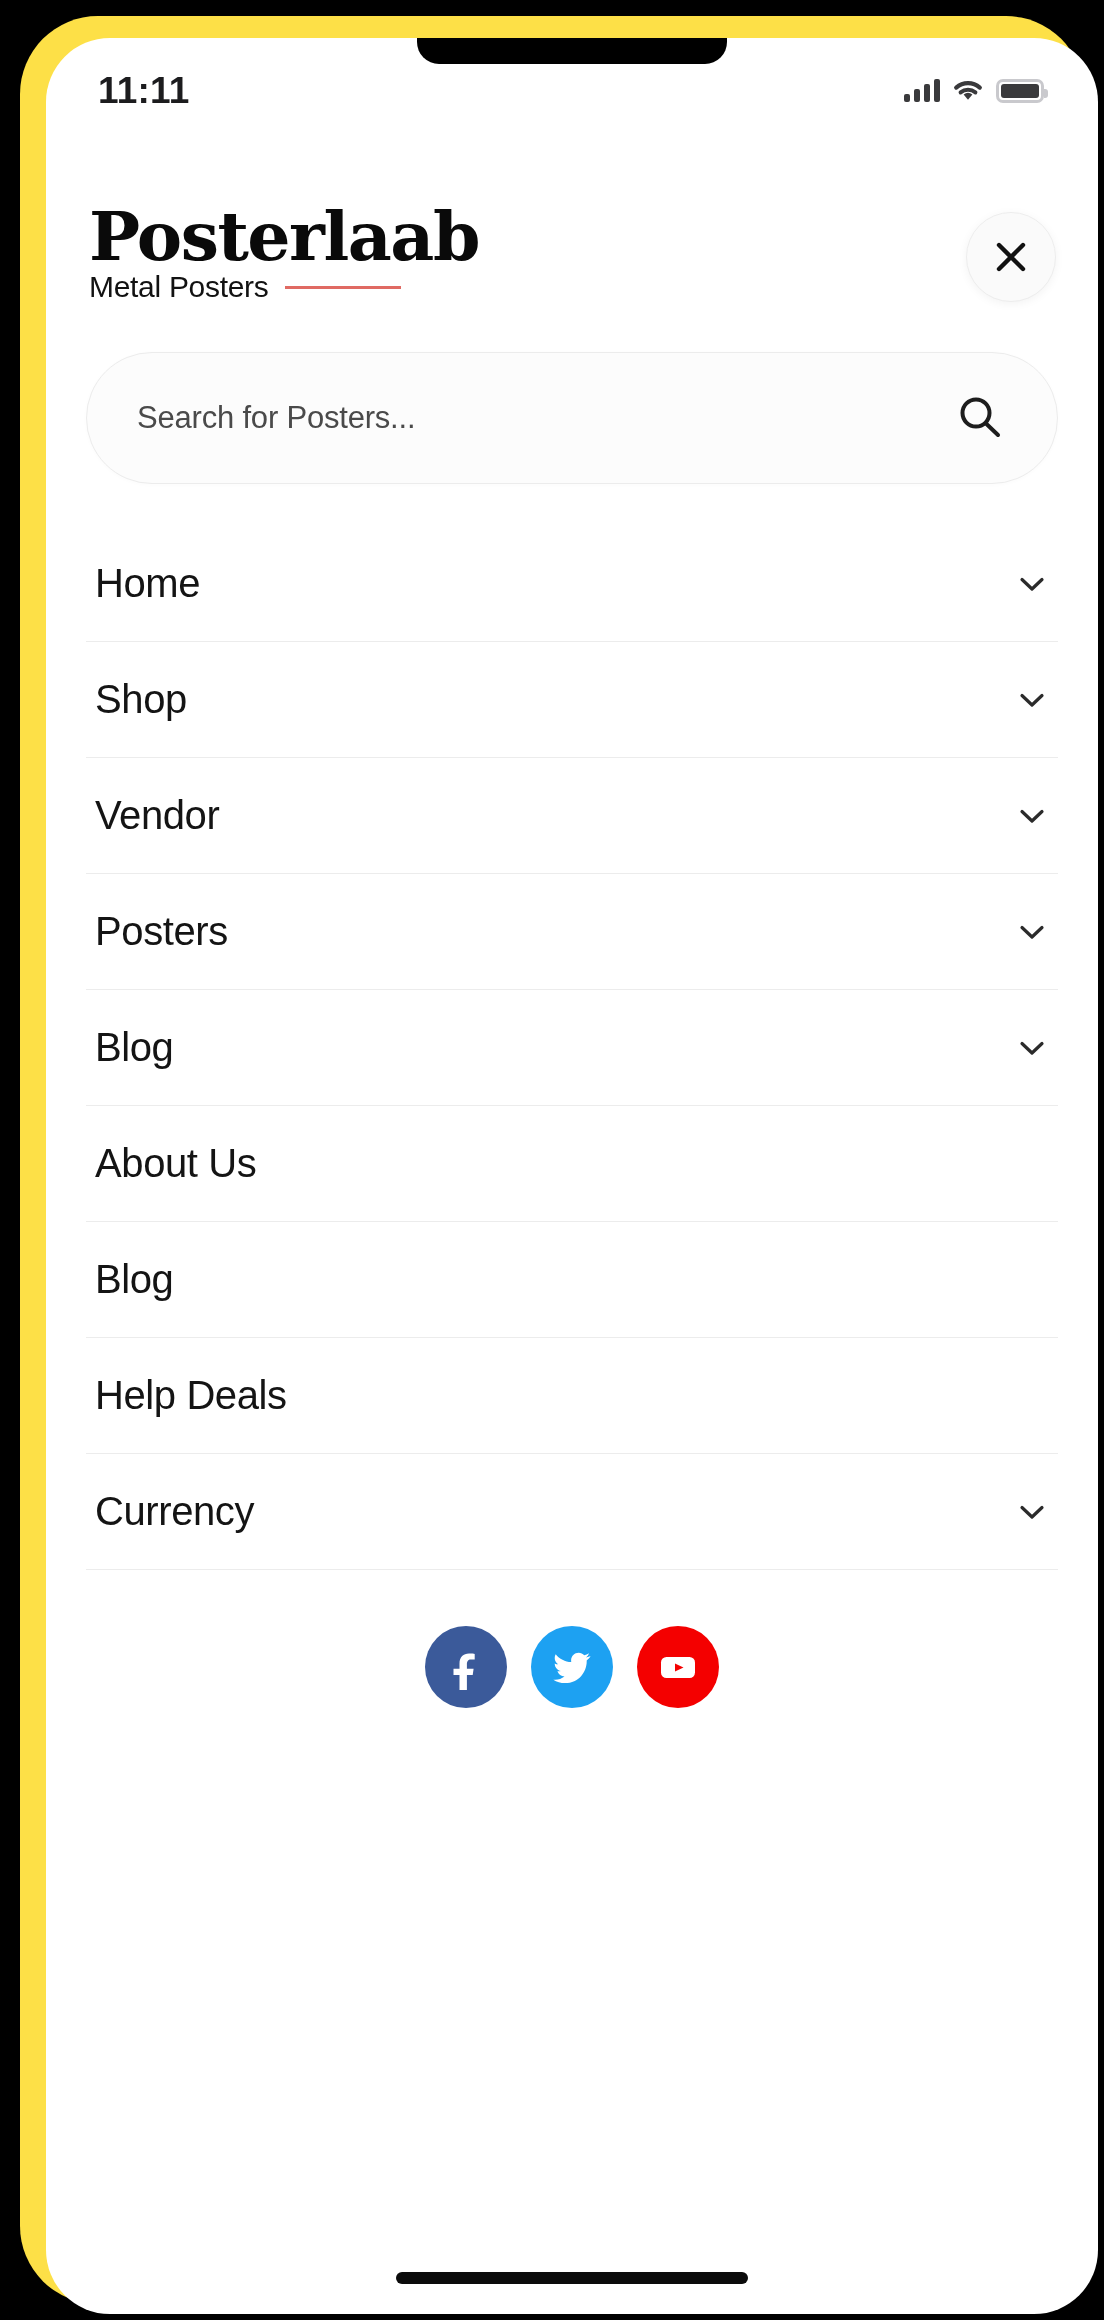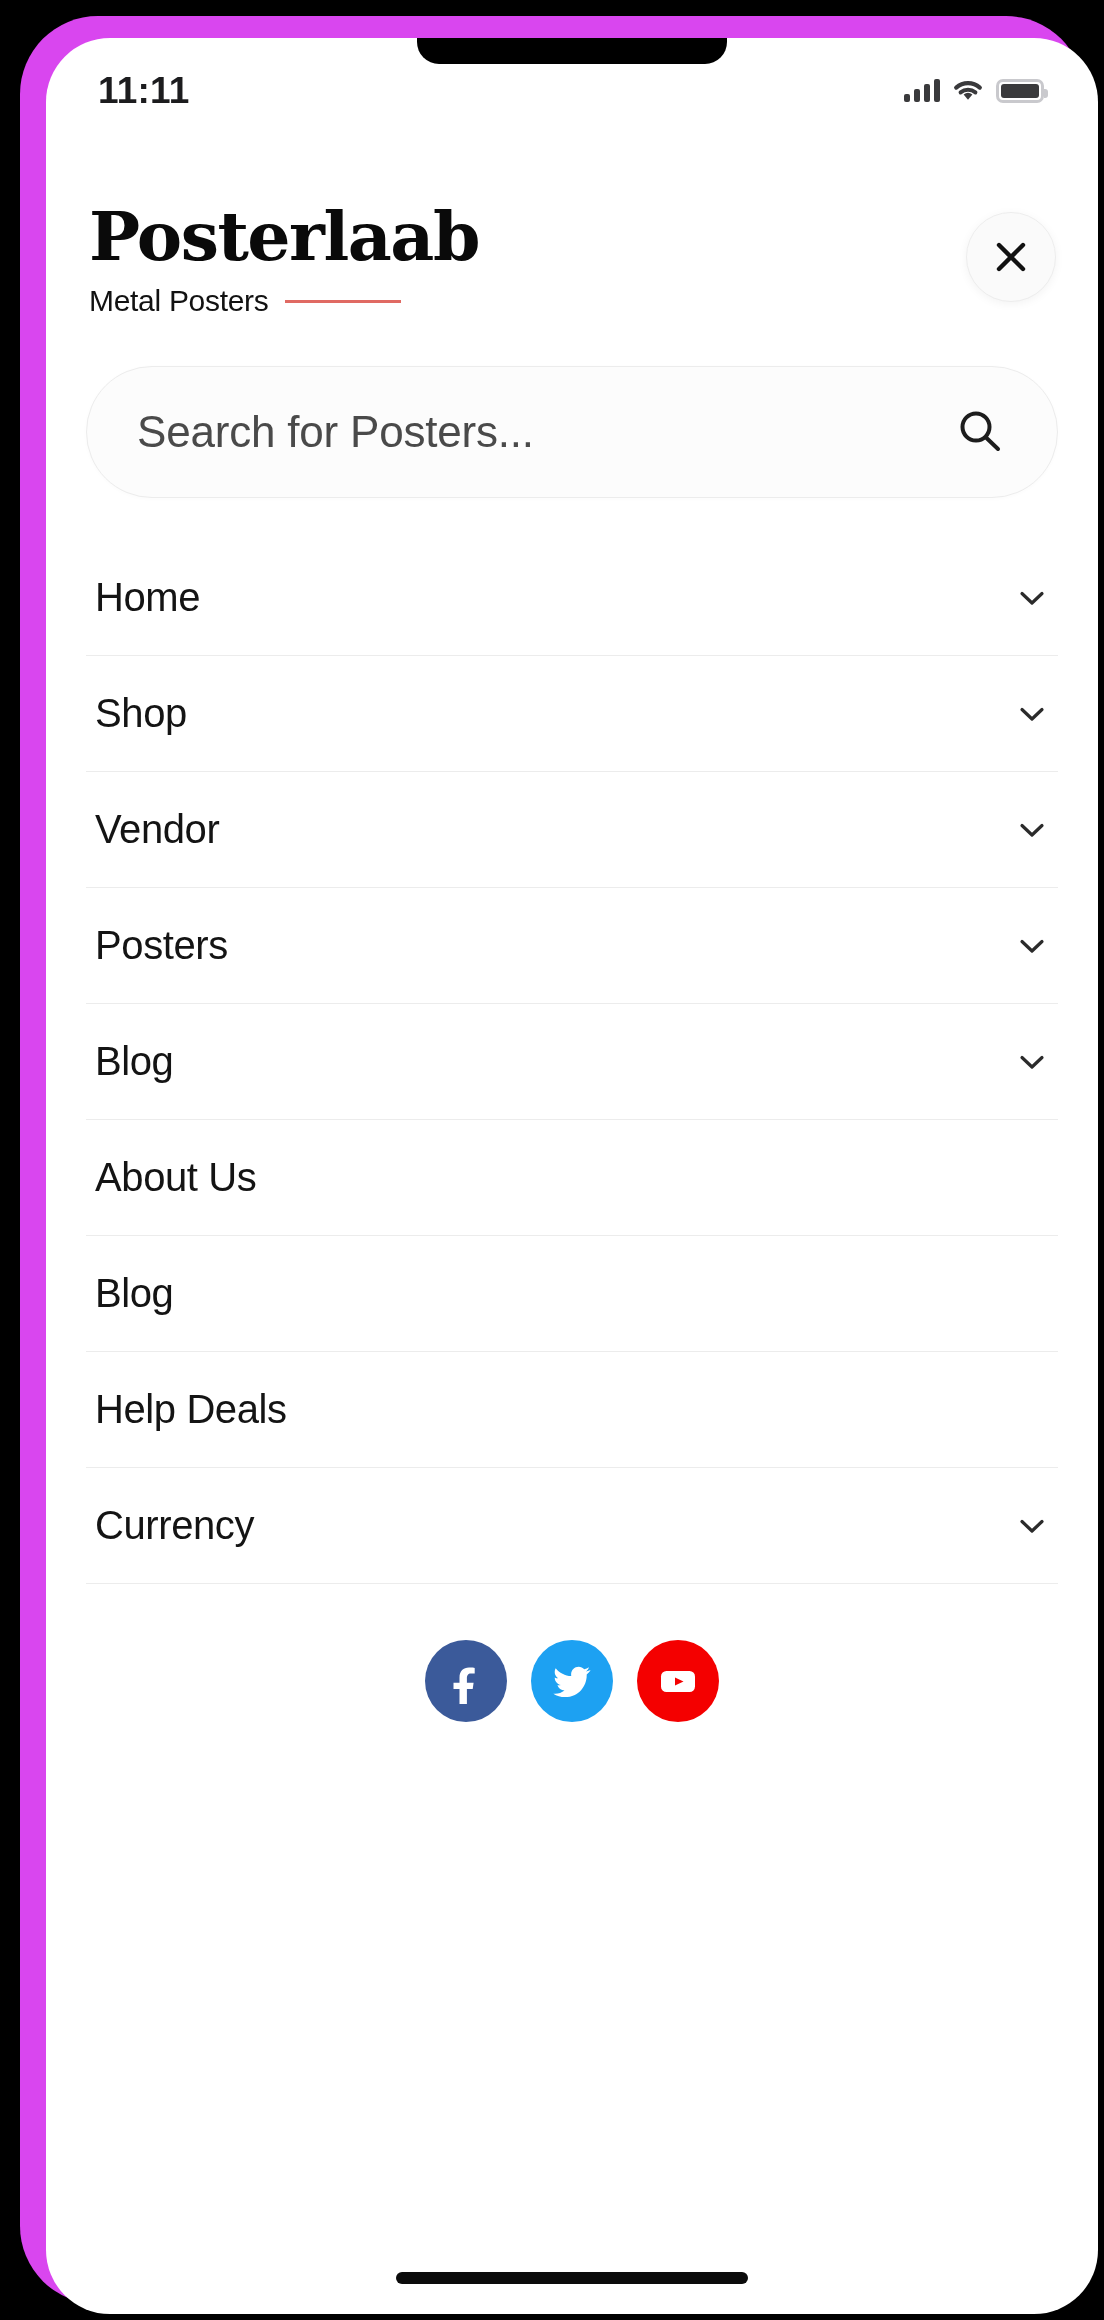--- a/index.html
+++ b/index.html
@@ -23,21 +23,21 @@
     height: 2320px;
     background: #000000;
     box-sizing: border-box;
   }
   .bezel {
     position: absolute;
     left: 20px;
     top: 16px;
     width: 1064px;
     height: 2288px;
-    background: #d946ef;
+    background: #fde047;
     border-radius: 78px;
     box-sizing: border-box;
   }
   .screen {
     position: absolute;
     left: 26px;
     top: 22px;
     width: 1052px;
     height: 2276px;
     background: #ffffff;
@@ -155,21 +155,21 @@
     font-size: 68px;
     font-weight: 700;
     line-height: 1;
     color: #0a0a0a;
     letter-spacing: -1.5px;
   }
   .brand-sub-row {
     display: flex;
     align-items: center;
     gap: 16px;
-    margin-top: 14px;
+    margin-top: 0;
   }
   .brand-tagline {
     font-size: 30px;
     font-weight: 500;
     color: #121212;
     letter-spacing: -0.3px;
     white-space: nowrap;
   }
   .brand-rule {
     width: 116px;
@@ -206,21 +206,21 @@
     padding: 0 50px 0 48px;
     box-sizing: border-box;
     box-shadow: 0 1px 4px rgba(0,0,0,0.02);
   }
   .search-input {
     flex: 1 1 auto;
     border: 0;
     outline: none;
     background: transparent;
     font-family: "Liberation Sans", sans-serif;
-    font-size: 44px;
+    font-size: 31px;
     color: #1a1a1a;
     letter-spacing: -0.2px;
   }
   .search-input::placeholder { color: #4a4a4a; }
   .search-icon-btn {
     flex: 0 0 auto;
     display: flex;
     align-items: center;
     justify-content: center;
     width: 54px;

